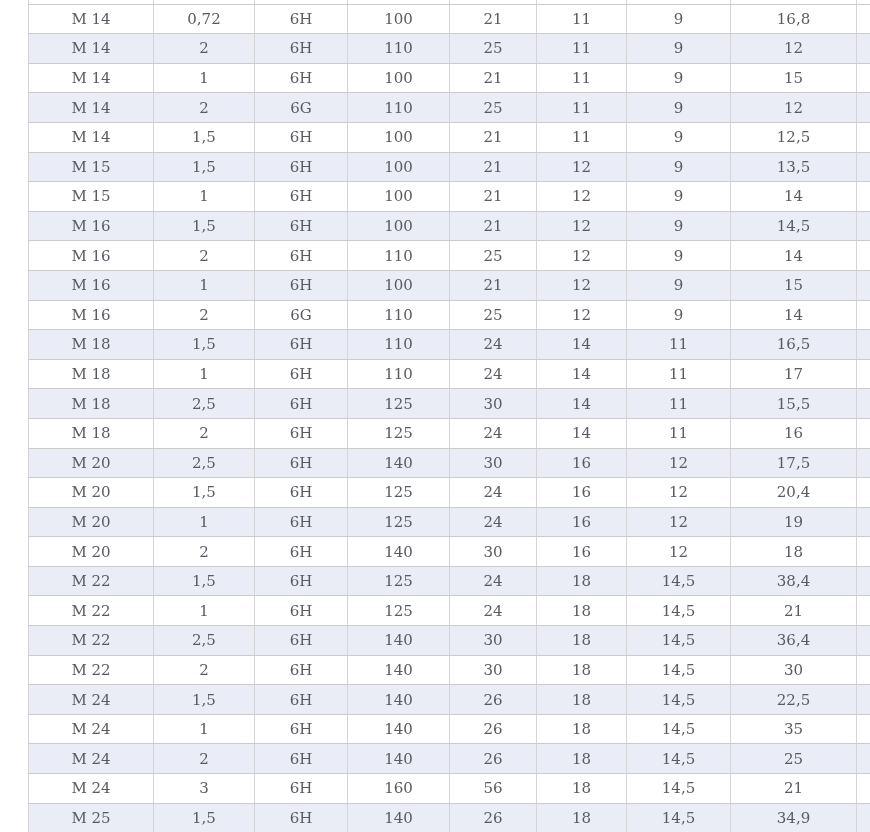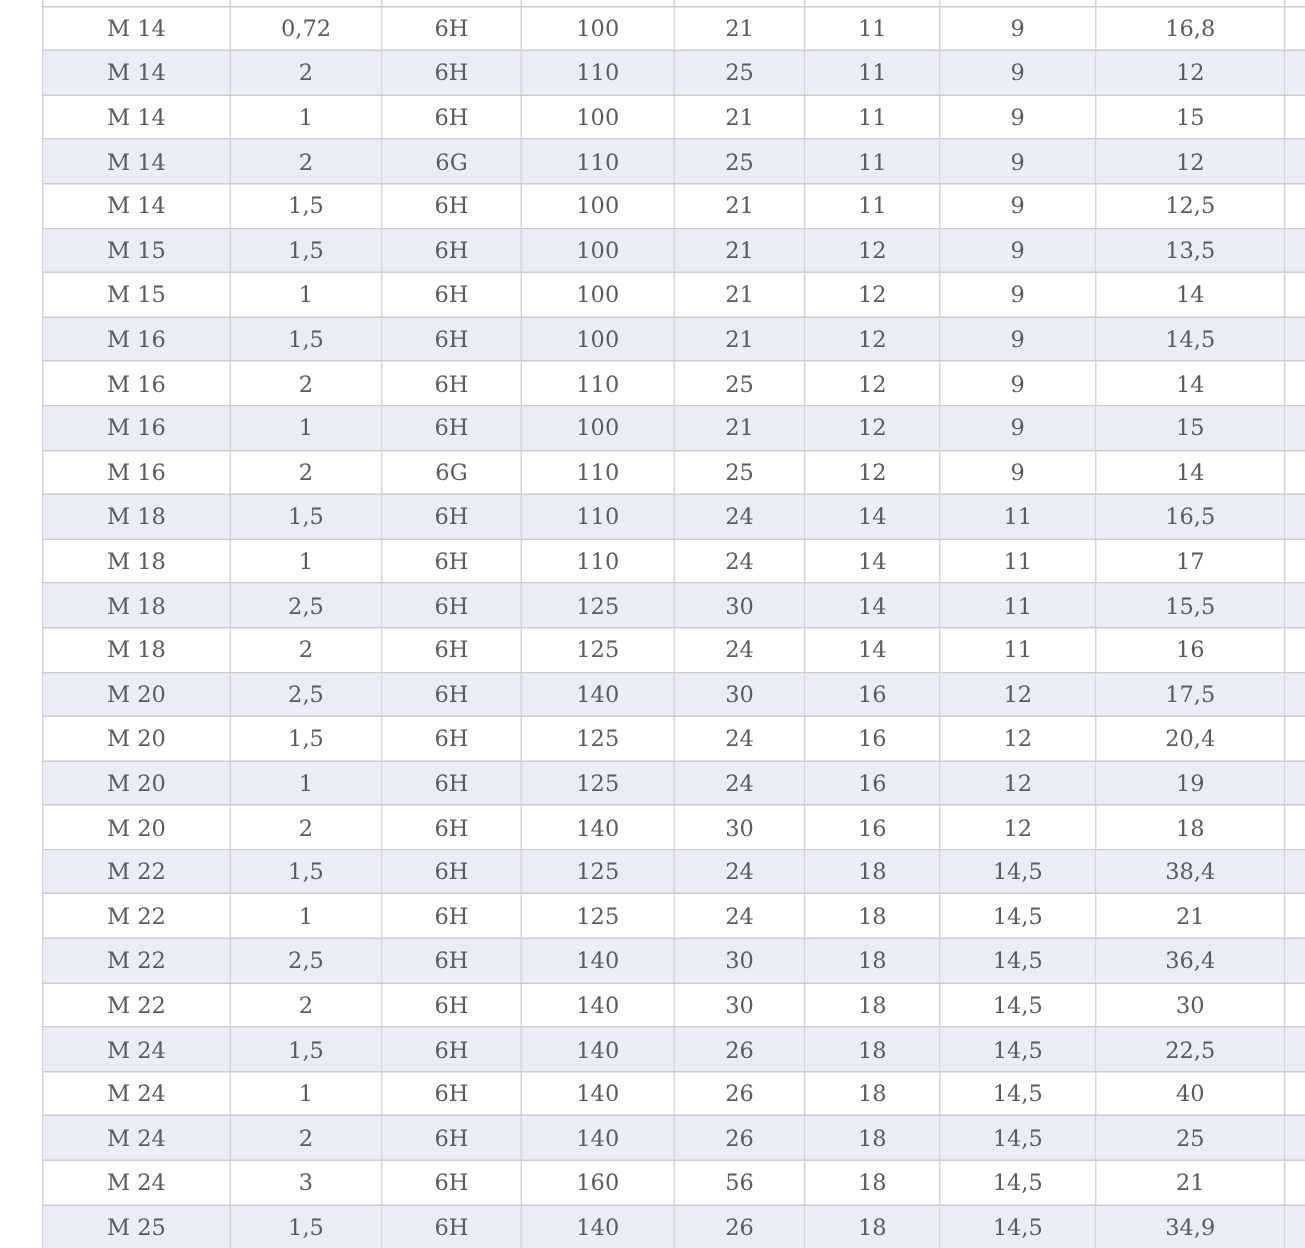--- a/index.html
+++ b/index.html
@@ -330,21 +330,21 @@
     <td></td>
   </tr>
         <tr>
     <td>M 24</td>
     <td>1</td>
     <td>6H</td>
     <td>140</td>
     <td>26</td>
     <td>18</td>
     <td>14,5</td>
-    <td>40</td>
+    <td>35</td>
     <td></td>
   </tr>
         <tr>
     <td>M 24</td>
     <td>2</td>
     <td>6H</td>
     <td>140</td>
     <td>26</td>
     <td>18</td>
     <td>14,5</td>

